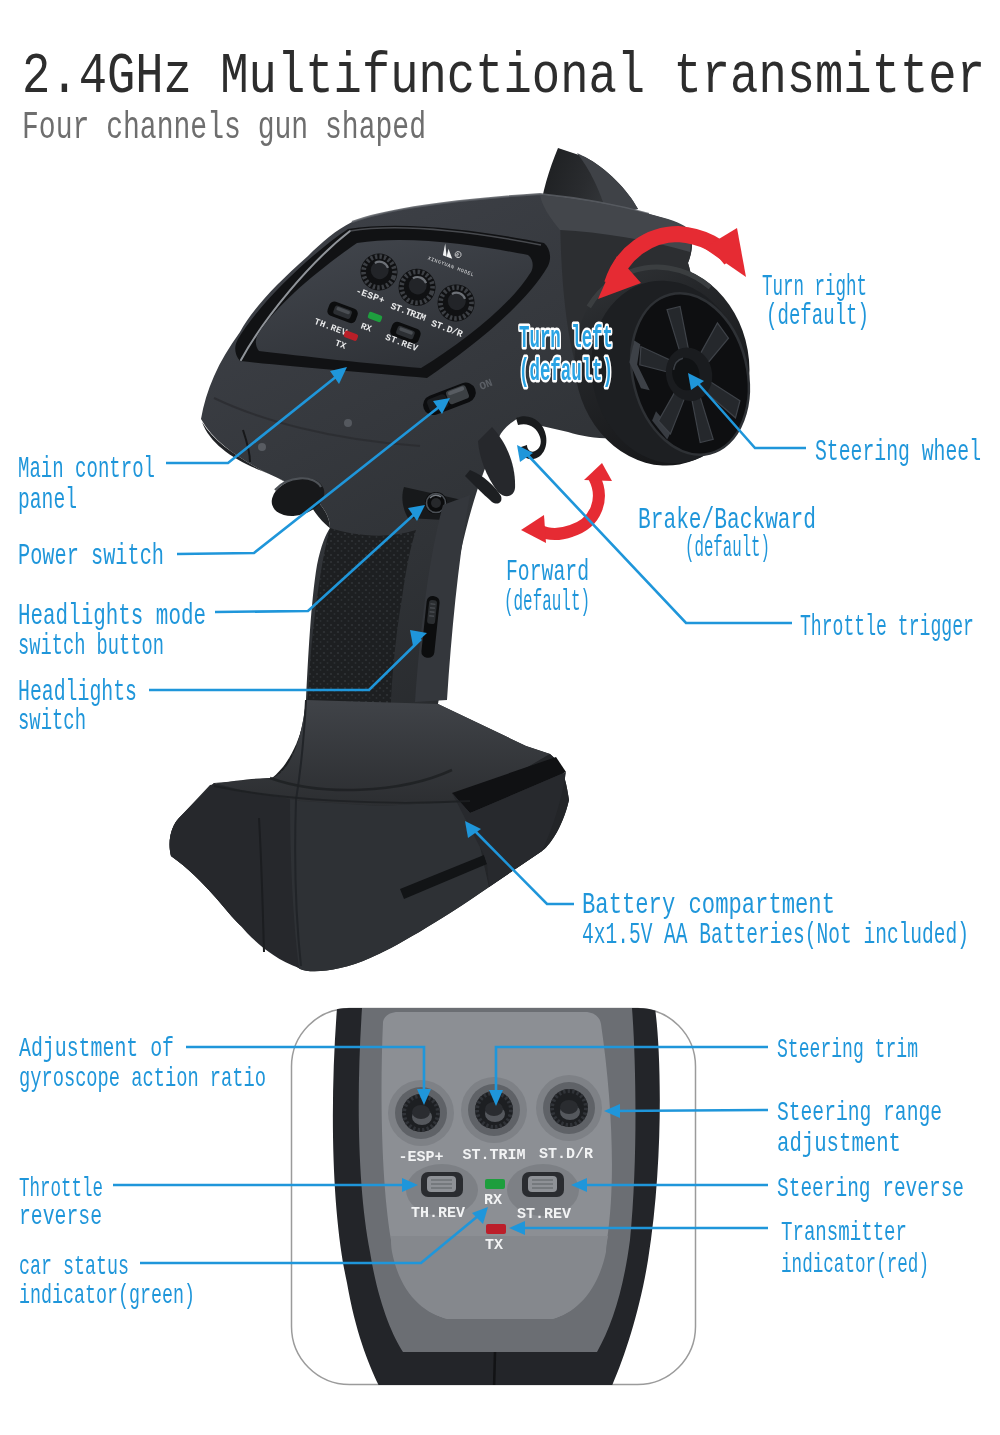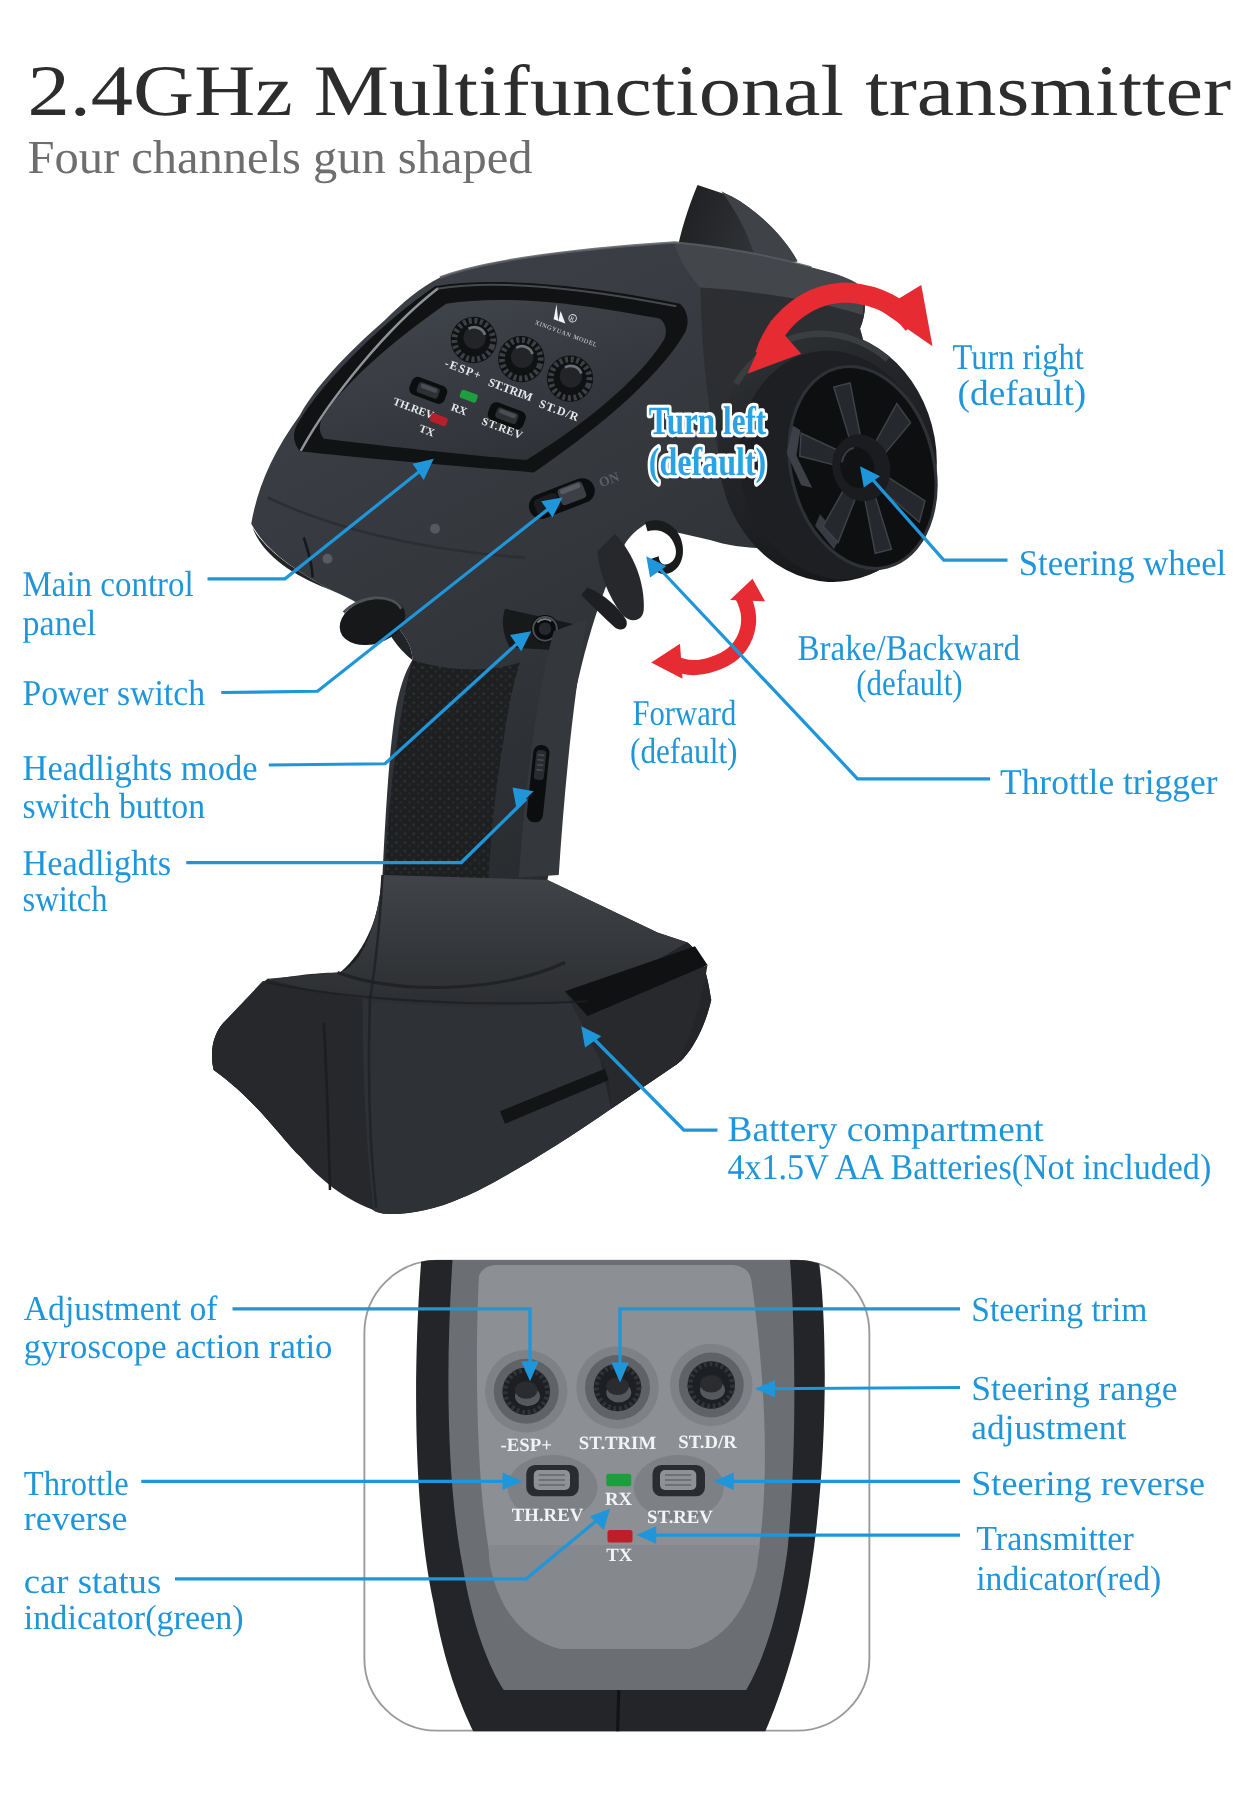--- a/index.html
+++ b/index.html
@@ -1,17 +1,17 @@
 <!DOCTYPE html>
 <html><head>
 <meta charset="utf-8">
 <style>
   html,body{margin:0;padding:0;background:#ffffff;}
   #page{position:relative;width:1000px;height:1435px;background:#fff;overflow:hidden;
-        font-family:Liberation Serif, serif;}
+        font-family:Liberation Mono, monospace;}
   svg{display:block;}
 </style>
 </head>
 <body>
 <div id="page">
 <svg width="1000" height="1435" viewBox="0 0 1000 1435">
 <defs>
   <linearGradient id="headG" x1="0" y1="0" x2="0.35" y2="1">
     <stop offset="0" stop-color="#40434a"></stop>
     <stop offset="0.55" stop-color="#303337"></stop>

